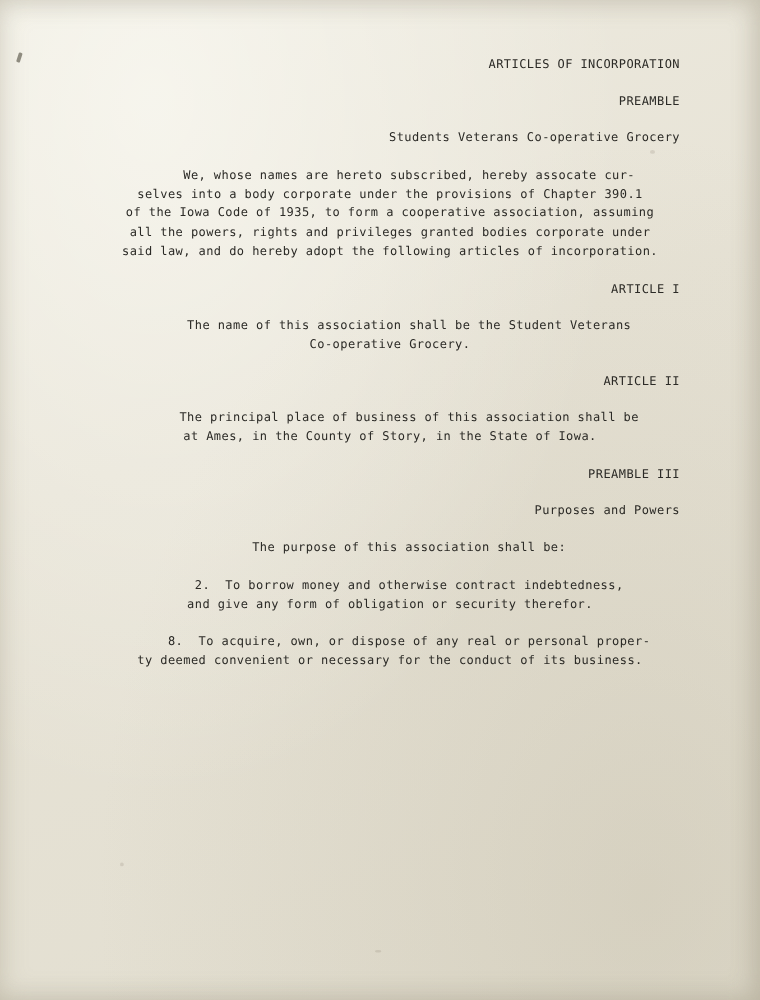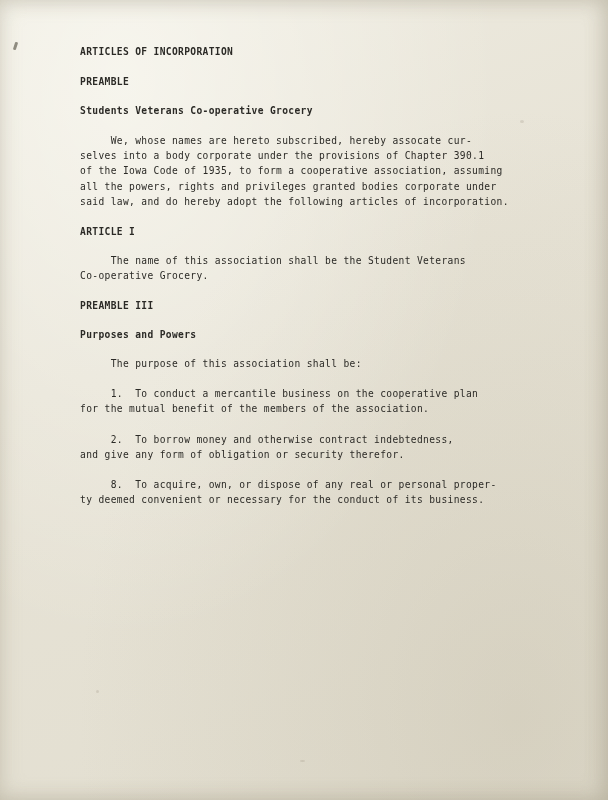--- a/index.html
+++ b/index.html
@@ -39,38 +39,37 @@
     top: 0;
     width: 608px;
     padding: 44px 64px 0 80px;
     box-sizing: border-box;
     color: #2b2a26;
     font-size: 9.6px;
     line-height: 15.1px;
     letter-spacing: 0.35px;
   }
   .center {
-    text-align: left;
-    font-weight: bold;
+    text-align: right;
   }
   .h-title {
     margin: 0 0 15px 0;
   }
   .h-sub {
     margin: 0 0 15px 0;
   }
   .h-name {
     margin: 0 0 15px 0;
   }
   .h-sec {
     margin: 0 0 14px 0;
   }
   p.body {
     margin: 0 0 15px 0;
-    text-align: left;
+    text-align: center;
     white-space: pre-wrap;
   }
   .dot-mark {
     position: absolute;
     left: 14px;
     top: 42px;
     width: 3px;
     height: 8px;
     background: #6d6a5e;
     transform: rotate(18deg);
@@ -105,27 +104,28 @@
     <p class="body">     We, whose names are hereto subscribed, hereby assocate cur-
 selves into a body corporate under the provisions of Chapter 390.1
 of the Iowa Code of 1935, to form a cooperative association, assuming
 all the powers, rights and privileges granted bodies corporate under
 said law, and do hereby adopt the following articles of incorporation.</p>
 
     <div class="center h-sec">ARTICLE I</div>
     <p class="body">     The name of this association shall be the Student Veterans
 Co-operative Grocery.</p>
 
+    <div class="center h-sec">ARTICLE II</div>
+    <p class="body">     The principal place of business of this association shall be
+at Ames, in the County of Story, in the State of Iowa.</p>
 
     <div class="center h-sec">PREAMBLE III</div>
     <div class="center h-sec">Purposes and Powers</div>
 
     <p class="body">     The purpose of this association shall be:</p>
-    <p class="body">     1.  To conduct a mercantile business on the cooperative plan
-for the mutual benefit of the members of the association.</p>
     <p class="body">     2.  To borrow money and otherwise contract indebtedness,
 and give any form of obligation or security therefor.</p>
     <p class="body">     8.  To acquire, own, or dispose of any real or personal proper-
 ty deemed convenient or necessary for the conduct of its business.</p>
 
   </div>
 
   <div class="edge-shade"></div>
 </div>
 

